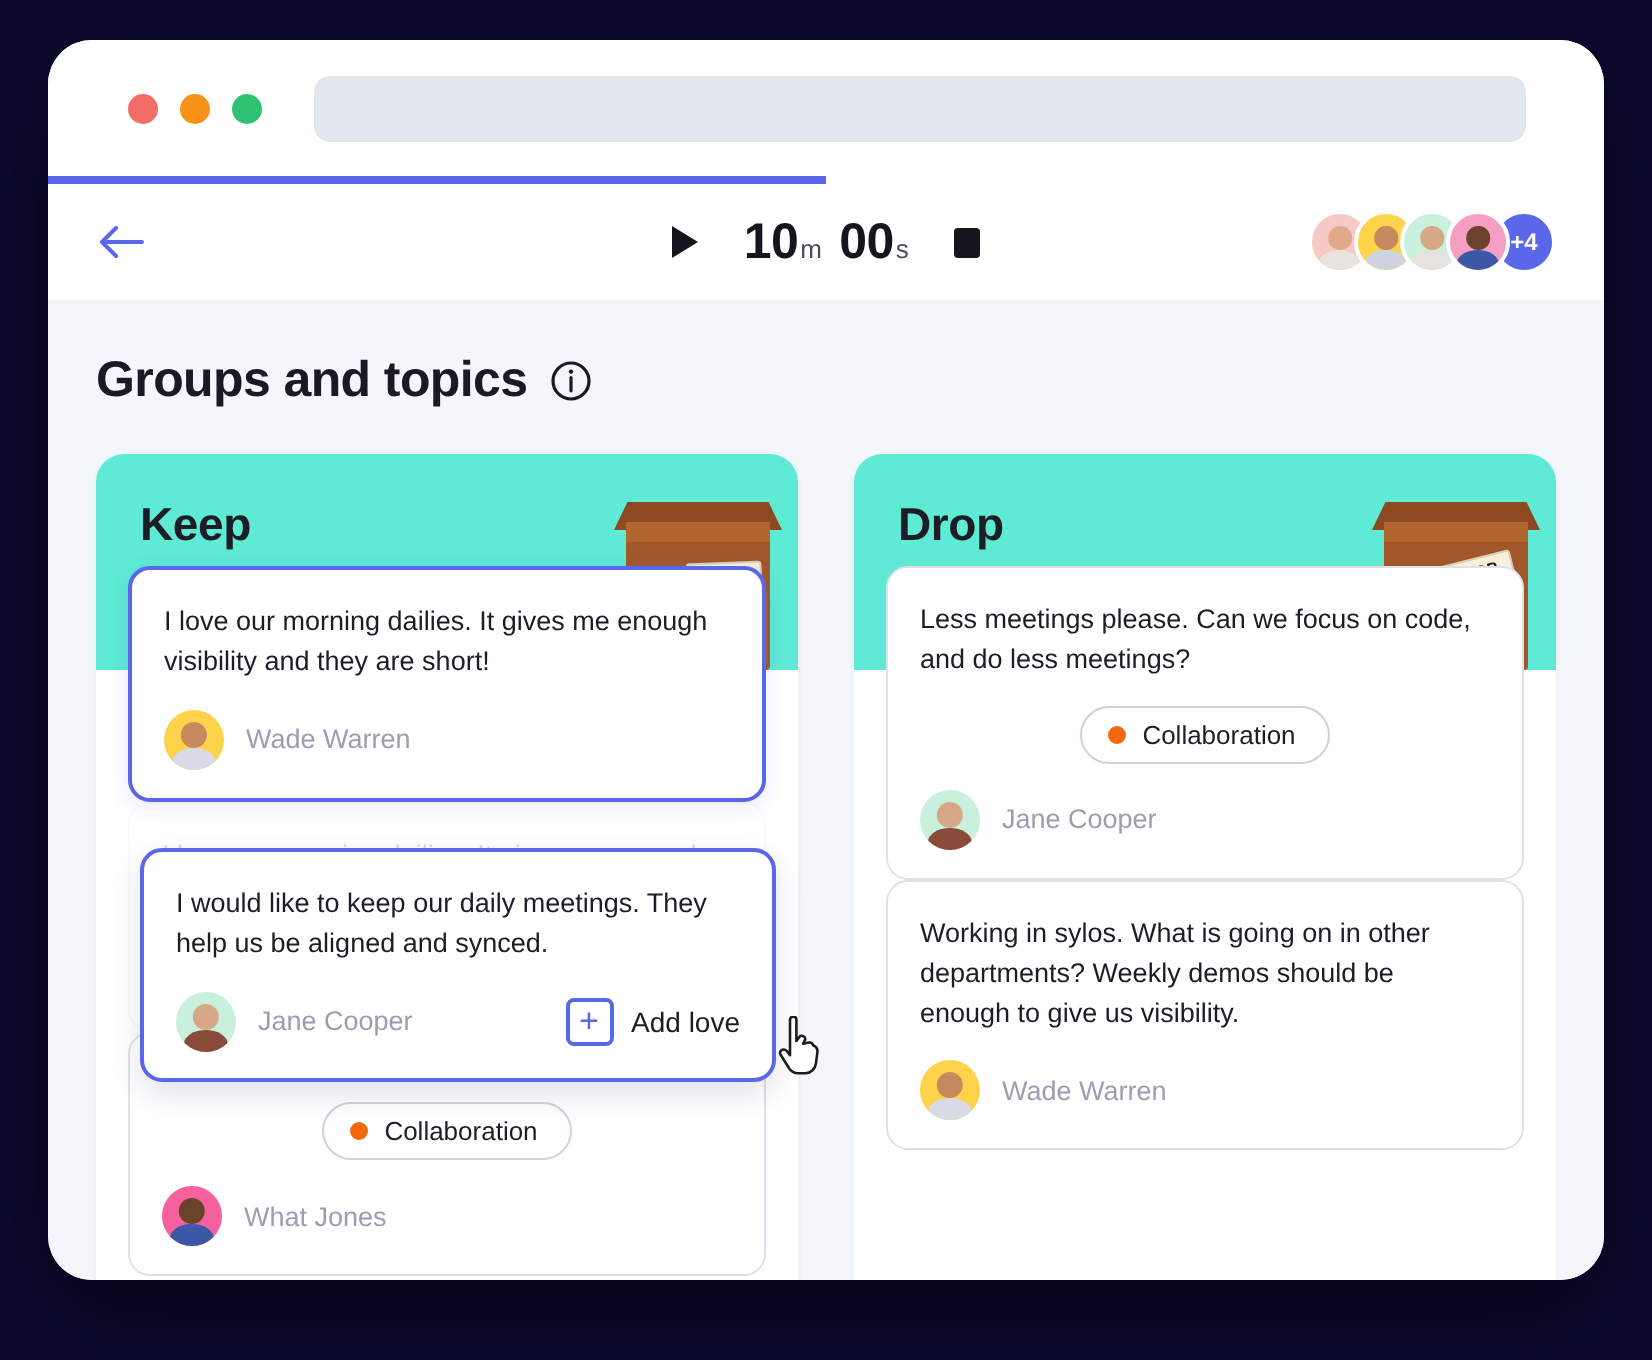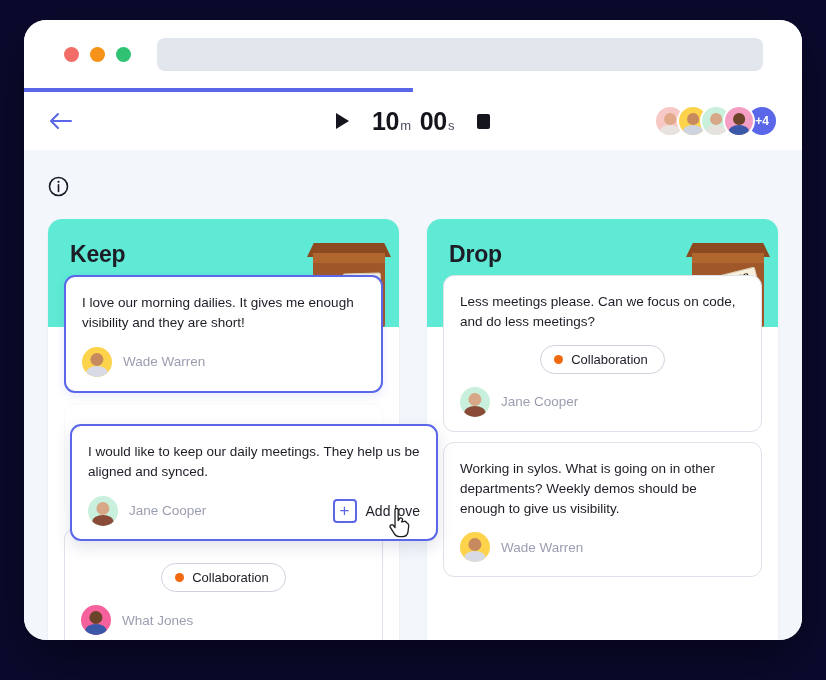--- a/index.html
+++ b/index.html
@@ -326,21 +326,20 @@
     padding: 0 16px 18px 16px;
     margin-top: -52px;
     position: relative;
     z-index: 3;
   }
   .topic-card {
     background: #ffffff;
     border: 1px solid #dfe1ea;
     border-radius: 11px;
     padding: 16px 16px 14px 16px;
-    margin-bottom: 10px;
     position: relative;
   }
   .topic-card.highlight {
     border: 2px solid #5a67e8;
     box-shadow: 0 3px 10px rgba(90,103,232,0.14);
   }
   .topic-text {
     font-size: 13.5px;
     line-height: 1.5;
     color: #1c1d26;
@@ -398,21 +397,21 @@
 
   
   .ghost {
     opacity: 0.17;
     pointer-events: none;
   }
   .drag-card {
     position: absolute;
     left: 46px;
     top: 404px;
-    width: 368px;
+    width: 318px;
     background: #ffffff;
     border: 2px solid #5a67e8;
     border-radius: 11px;
     padding: 16px 16px 13px 16px;
     box-shadow: 0 6px 16px rgba(30,40,90,0.13);
     z-index: 30;
   }
   .drag-footer {
     display: flex;
     align-items: center;
@@ -502,20 +501,21 @@
         <div class="head" style="background:#6b4328"></div>
           <div class="body" style="background:#3b57a8"></div>
       </div>
       <div class="av-more">+4</div>
     </div>
   </div>
 
   <div class="page">
 
     <div class="page-title-row">
+      <div class="page-title">Groups and topics</div>
       <div style="display:flex;align-items:center;">
         <svg width="21" height="21" viewBox="0 0 21 21" fill="none">
           <circle cx="10.5" cy="10.5" r="9" stroke="#181a24" stroke-width="1.6"></circle>
           <circle cx="10.5" cy="5.8" r="1.1" fill="#181a24"></circle>
           <path d="M10.5 8.8 V15.4" stroke="#181a24" stroke-width="1.6" stroke-linecap="round"></path>
         </svg>
       </div>
     </div>
 
     <div class="columns">

